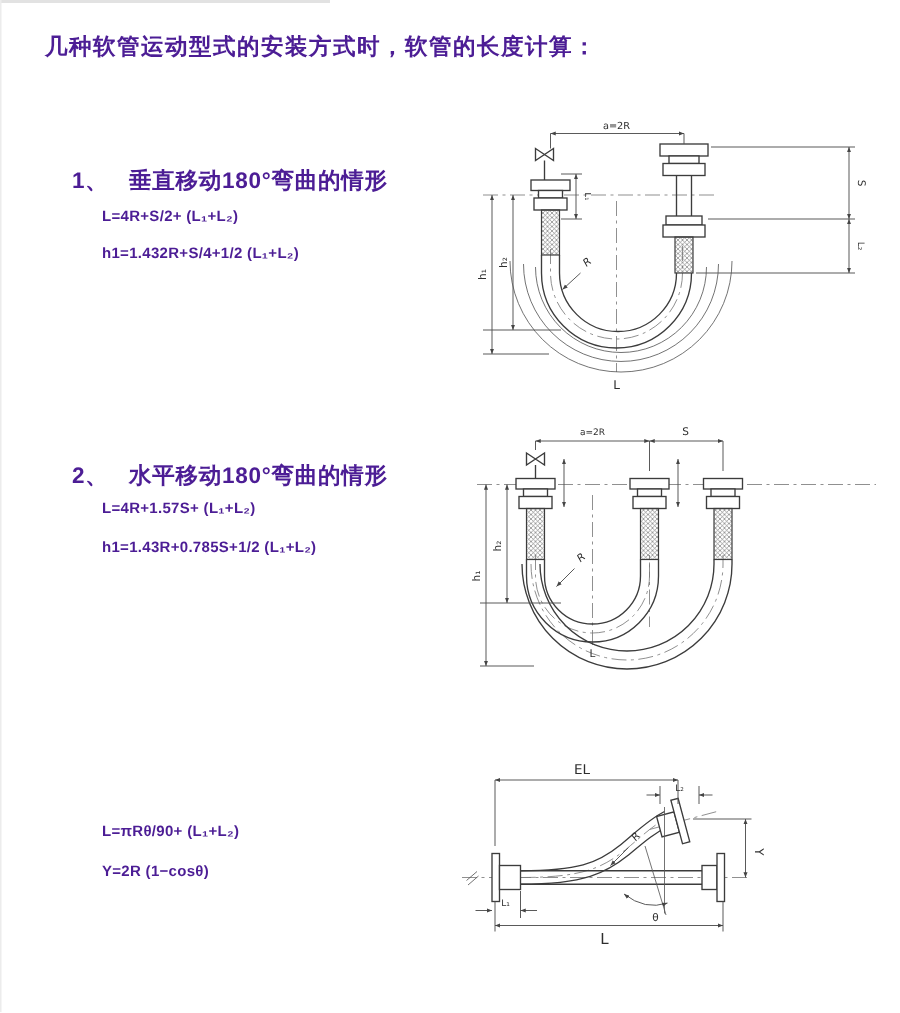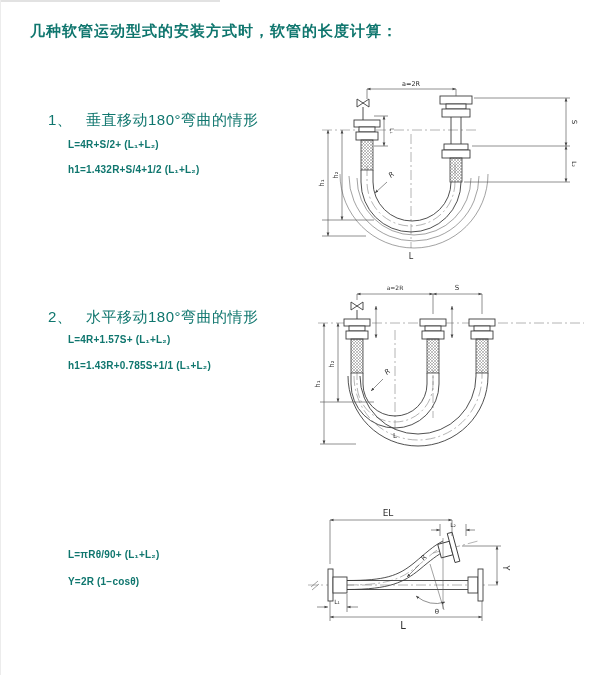--- a/index.html
+++ b/index.html
@@ -1,21 +1,21 @@
 <!DOCTYPE html>
 <html><head>
 <meta charset="utf-8">
 <style>
   html,body{margin:0;padding:0;background:#ffffff;}
   .page{position:relative;width:600px;height:675px;background:#ffffff;overflow:hidden;
-        font-family:"Liberation Sans","DejaVu Sans",sans-serif;color:#0f766e;}
+        font-family:"Liberation Sans","DejaVu Sans",sans-serif;color:#4c1d95;}
   .scan-edge-top{position:absolute;left:0;top:0;width:220px;height:2px;background:#e2e2e2;}
   .scan-edge-left{position:absolute;left:0;top:0;width:1px;height:675px;background:#ececec;}
   .title{position:absolute;left:30px;top:22px;margin:0;font-size:15px;font-weight:bold;letter-spacing:1px;}
-  .sec-head{position:absolute;font-size:15px;font-weight:normal;letter-spacing:.5px;white-space:nowrap;}
+  .sec-head{position:absolute;font-size:15px;font-weight:bold;letter-spacing:.5px;white-space:nowrap;}
   .sec-head .num{margin-right:9px;}
   .formula{position:absolute;font-size:10px;font-weight:bold;letter-spacing:.2px;white-space:nowrap;}
   .dia{position:absolute;}
   .dia text{fill:#2e2e2e;font-family:"DejaVu Sans",sans-serif;}
   .p{stroke:#3c3c3c;stroke-width:.9;fill:none;}
   .pf{stroke:#3c3c3c;stroke-width:.9;fill:#ffffff;}
   .d{stroke:#555;stroke-width:.65;fill:none;}
   .c{stroke:#787878;stroke-width:.55;fill:none;stroke-dasharray:10 3 2 3;}
   .t{stroke:#555;stroke-width:.55;fill:none;}
 </style>
@@ -33,21 +33,21 @@
     <span>垂直移动180°弯曲的情形</span>
   </div>
   <div class="formula" style="left:68px;top:139px">L=4R+S/2+ (L₁+L₂)</div>
   <div class="formula" style="left:68px;top:164px">h1=1.432R+S/4+1/2 (L₁+L₂)</div>
 
   <div class="sec-head" style="left:48px;top:308px">
     <span class="num">2、</span>
     <span>水平移动180°弯曲的情形</span>
   </div>
   <div class="formula" style="left:68px;top:334px">L=4R+1.57S+ (L₁+L₂)</div>
-  <div class="formula" style="left:68px;top:360px">h1=1.43R+0.785S+1/1 (L₁+L₂)</div>
+  <div class="formula" style="left:68px;top:360px">h1=1.43R+0.785S+1/2 (L₁+L₂)</div>
 
   <div class="formula" style="left:68px;top:549px">L=πRθ/90+ (L₁+L₂)</div>
   <div class="formula" style="left:68px;top:576px">Y=2R (1−cosθ)</div>
 
   <svg class="dia" style="left:314px;top:76px" width="276" height="190" viewBox="0 0 276 190">
     <defs>
       <marker id="ar1" viewBox="0 0 10 10" refX="9" refY="5" markerWidth="6" markerHeight="6" orient="auto-start-reverse">
         <path d="M0,1.5 L9,5 L0,8.5 z" fill="#444"></path>
       </marker>
       <pattern id="hz1" width="3" height="3" patternUnits="userSpaceOnUse">

